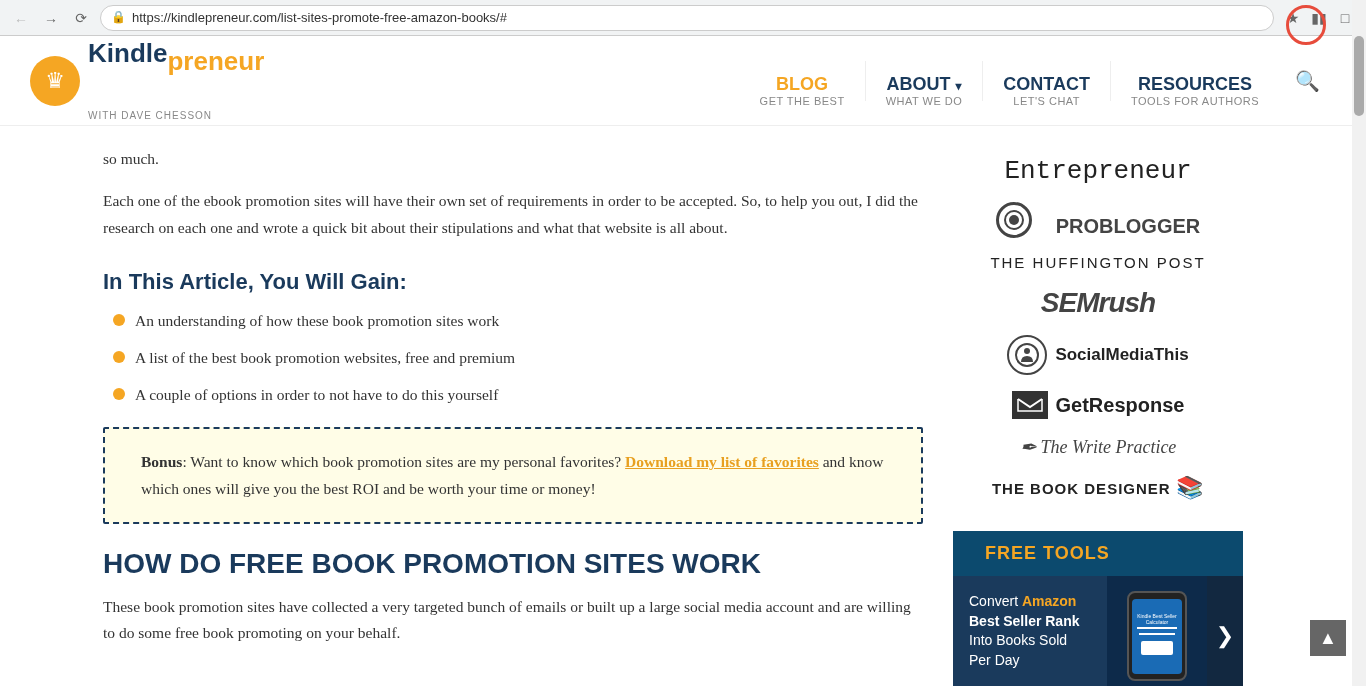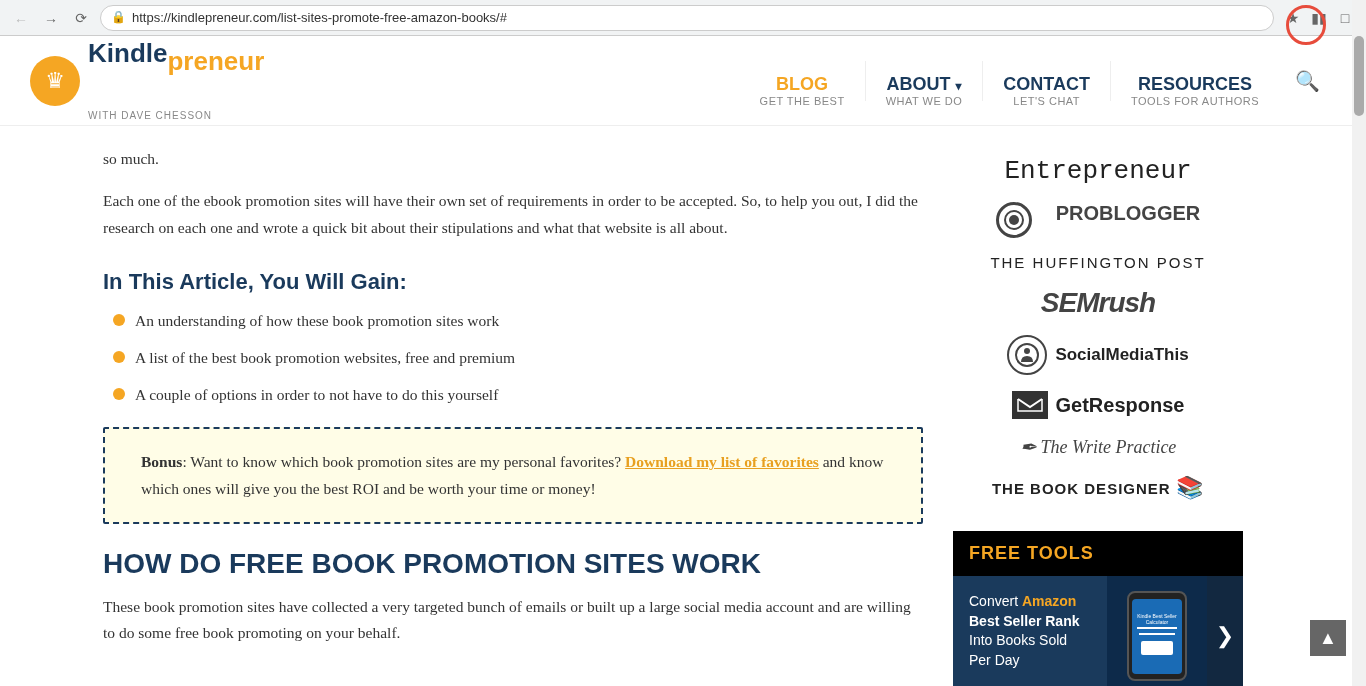--- a/index.html
+++ b/index.html
@@ -191,21 +191,21 @@
       flex-direction: column;
       align-items: center;
       gap: 16px;
       padding: 10px 0 20px;
     }
     .logo-entry {
       display: flex; align-items: center; justify-content: center;
       width: 100%;
     }
     .logo-entrepreneur { font-size: 26px; font-family: Liberation Mono, monospace; font-weight: normal; color: #222; }
-    .logo-problogger-wrap { display: flex; align-items: flex-start; gap: 24px; }
+    .logo-problogger-wrap { display: flex; align-items: flex-end; gap: 24px; }
     .logo-pb-circle {
       width: 36px; height: 36px;
       border: 3px solid #444;
       border-radius: 50%;
       display: flex; align-items: center; justify-content: center;
       font-size: 12px; font-weight: bold; color: #444; font-family: Arial;
     }
     .logo-problogger-text { font-size: 20px; font-weight: bold; color: #444; font-family: Arial; }
     .logo-huffpost { font-size: 15px; color: #222; font-family: Arial; font-weight: normal; letter-spacing: 2px; text-transform: uppercase; }
     .logo-semrush { font-size: 28px; font-style: italic; color: #444; font-family: Arial; font-weight: 900; letter-spacing: -1px; }
@@ -230,22 +230,22 @@
     .logo-wp-icon { font-size: 20px; }
     .logo-bookdesigner { display: flex; align-items: center; gap: 6px; }
     .logo-bd-text { font-size: 15px; color: #222; font-family: Arial; font-weight: bold; letter-spacing: 1px; text-transform: uppercase; }
     .logo-bd-icon { font-size: 22px; color: #222; }
 
     
     .free-tools-section {
       margin-top: 10px;
     }
     .free-tools-header {
-      background: #000000;
-      padding: 12px 16px;
+      background: #0c4a6e;
+      padding: 12px 32px;
     }
     .free-tools-title {
       color: #f5a623;
       font-size: 18px;
       font-weight: bold;
       font-family: Arial, sans-serif;
       text-transform: uppercase;
       letter-spacing: 1px;
     }
     .free-tools-card {

